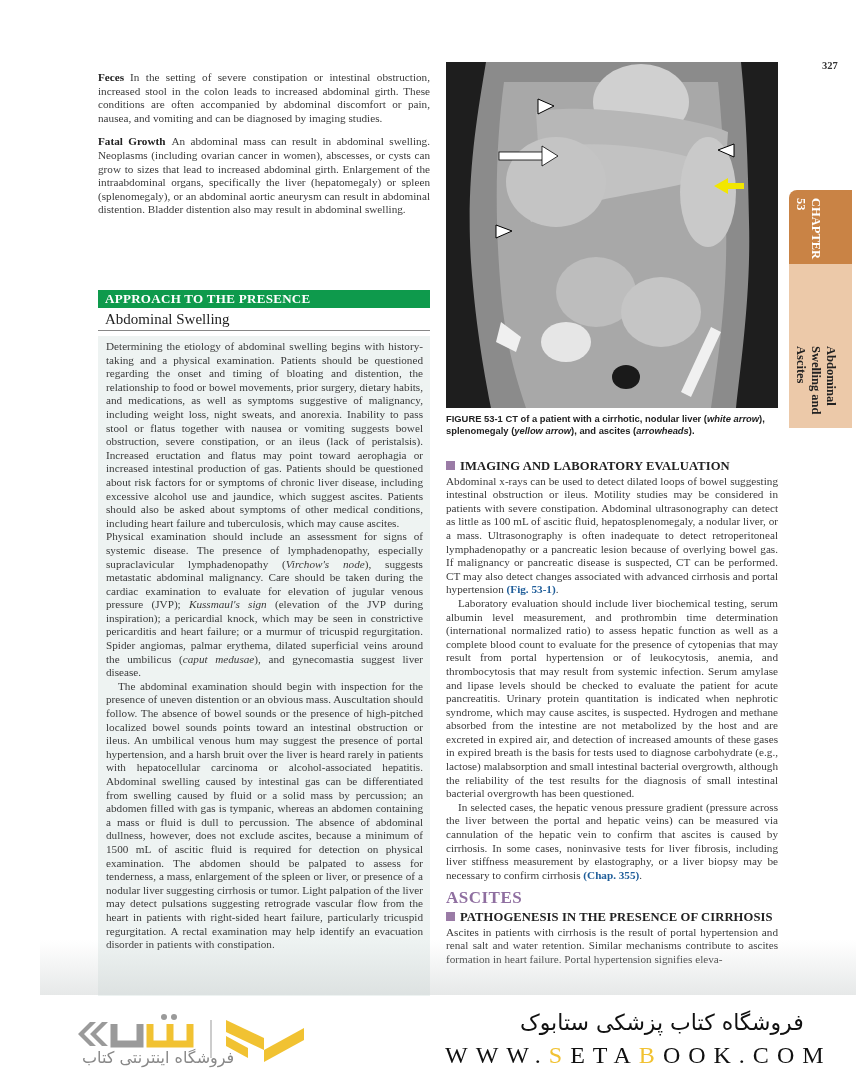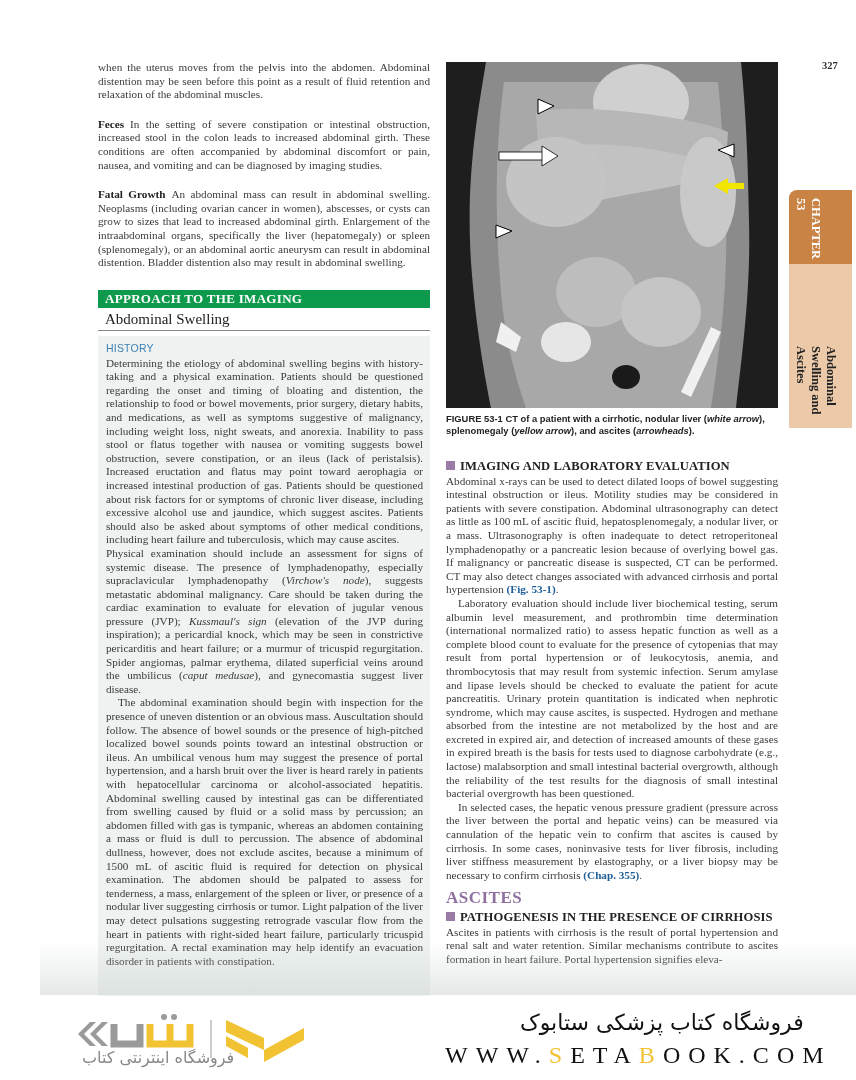--- a/index.html
+++ b/index.html
@@ -2,21 +2,21 @@
 <html><head>
 <meta charset="utf-8">
 <style>
   html, body { margin:0; padding:0; }
   body { width:856px; height:1080px; background:#ffffff; position:relative; overflow:hidden; font-family:"Liberation Serif", serif; color:#3a3a3a; }
   .page-num { position:absolute; left:789px; top:60px; font-size:10.5px; font-weight:bold; color:#333;margin-left:33px; }
   .col { position:absolute; font-size:11.2px; line-height:13.6px; text-align:justify; }
   .col-left { left:98px; top:61px; width:332px; }
   .col-right { left:446px; top:460px; width:332px; }
   p { margin:0; }
-  .para-gap { margin-top:16px; }
+  .para-gap { margin-top:10px; }
   .runin { font-weight:bold; color:#222; margin-right:6px; }
   .indent { text-indent:12px; }
   .box-header { position:absolute; left:98px; top:290px; width:332px; }
   .green-bar { background:#0e9a4c; color:#fff; font-weight:bold; font-size:13px; letter-spacing:0.3px; padding:1px 7px; height:16px; line-height:16px; }
   .box-sub { font-size:15px; color:#222; padding:3px 7px 2px; border-bottom:1.5px solid #888; }
   .box { position:absolute; left:98px; top:336px; width:332px; height:660px; background:#eef3f2; }
   .box-inner { position:absolute; left:8px; top:4px; width:317px; font-size:11.2px; line-height:13.6px; text-align:justify; }
   .box-label { font-family:"Liberation Sans", sans-serif; color:#3d7fb3; font-size:10.5px; letter-spacing:0.2px; margin:2px 0 1px; }
   .figure { position:absolute; left:446px; top:62px; width:332px; height:346px; background:#1e1e1e; overflow:hidden; }
   .caption { position:absolute; left:446px; top:413px; width:332px; font-family:"Liberation Sans", sans-serif; font-size:9.4px; line-height:12px; font-weight:bold; color:#222; }
@@ -38,32 +38,30 @@
   .site { position:absolute; left:445px; top:46px; font-family:Liberation Serif, serif; font-size:24px; letter-spacing:8px; color:#111; }
   .site .y { color:#f1c232; }
   .logo-tag { position:absolute; left:82px; top:52px; font-family:"DejaVu Sans", sans-serif; font-size:16px; color:#888; direction:rtl; }
 </style>
 </head>
 <body>
 
 <div class="page-num">327</div>
 
 <div class="col col-left">
-  <p>when the uterus moves from the pelvis into the abdomen. Abdominal distention may be seen before this point as a result of fluid retention and relaxation of the abdominal muscles.</p>
   <p class="para-gap"><span class="runin">Feces</span><span>In the setting of severe constipation or intestinal obstruction, increased stool in the colon leads to increased abdominal girth. These conditions are often accompanied by abdominal discomfort or pain, nausea, and vomiting and can be diagnosed by imaging studies.</span></p>
   <p class="para-gap"><span class="runin">Fatal Growth</span><span>An abdominal mass can result in abdominal swelling. Neoplasms (including ovarian cancer in women), abscesses, or cysts can grow to sizes that lead to increased abdominal girth. Enlargement of the intraabdominal organs, specifically the liver (hepatomegaly) or spleen (splenomegaly), or an abdominal aortic aneurysm can result in abdominal distention. Bladder distention also may result in abdominal swelling.</span></p>
 </div>
 
 <div class="box-header">
-  <div class="green-bar">APPROACH TO THE IMAGING</div>
+  <div class="green-bar">APPROACH TO THE PRESENCE</div>
   <div class="box-sub">Abdominal Swelling</div>
 </div>
 <div class="box">
   <div class="box-inner">
-    <div class="box-label">HISTORY</div>
     <p>Determining the etiology of abdominal swelling begins with history-taking and a physical examination. Patients should be questioned regarding the onset and timing of bloating and distention, the relationship to food or bowel movements, prior surgery, dietary habits, and medications, as well as symptoms suggestive of malignancy, including weight loss, night sweats, and anorexia. Inability to pass stool or flatus together with nausea or vomiting suggests bowel obstruction, severe constipation, or an ileus (lack of peristalsis). Increased eructation and flatus may point toward aerophagia or increased intestinal production of gas. Patients should be questioned about risk factors for or symptoms of chronic liver disease, including excessive alcohol use and jaundice, which suggest ascites. Patients should also be asked about symptoms of other medical conditions, including heart failure and tuberculosis, which may cause ascites.</p>
     <p><span>Physical examination should include an assessment for signs of systemic disease. The presence of lymphadenopathy, especially supraclavicular lymphadenopathy (</span><i>Virchow's node</i><span>), suggests metastatic abdominal malignancy. Care should be taken during the cardiac examination to evaluate for elevation of jugular venous pressure (JVP); </span><i>Kussmaul's sign</i><span> (elevation of the JVP during inspiration); a pericardial knock, which may be seen in constrictive pericarditis and heart failure; or a murmur of tricuspid regurgitation. Spider angiomas, palmar erythema, dilated superficial veins around the umbilicus (</span><i>caput medusae</i><span>), and gynecomastia suggest liver disease.</span></p>
     <p class="indent">The abdominal examination should begin with inspection for the presence of uneven distention or an obvious mass. Auscultation should follow. The absence of bowel sounds or the presence of high-pitched localized bowel sounds points toward an intestinal obstruction or ileus. An umbilical venous hum may suggest the presence of portal hypertension, and a harsh bruit over the liver is heard rarely in patients with hepatocellular carcinoma or alcohol-associated hepatitis. Abdominal swelling caused by intestinal gas can be differentiated from swelling caused by fluid or a solid mass by percussion; an abdomen filled with gas is tympanic, whereas an abdomen containing a mass or fluid is dull to percussion. The absence of abdominal dullness, however, does not exclude ascites, because a minimum of 1500 mL of ascitic fluid is required for detection on physical examination. The abdomen should be palpated to assess for tenderness, a mass, enlargement of the spleen or liver, or presence of a nodular liver suggesting cirrhosis or tumor. Light palpation of the liver may detect pulsations suggesting retrograde vascular flow from the heart in patients with right-sided heart failure, particularly tricuspid regurgitation. A rectal examination may help identify an evacuation disorder in patients with constipation.</p>
   </div>
 </div>
 
 <div class="figure">
   <svg width="332" height="346" viewBox="0 0 332 346">
     <rect x="0" y="0" width="332" height="346" fill="#1e1e1e"></rect>
     <path d="M40 0 C30 60,20 120,25 200 C30 270,40 320,45 346 L290 346 C295 300,305 230,303 160 C302 100,300 50,295 0 Z" fill="#8b8b8b"></path>

